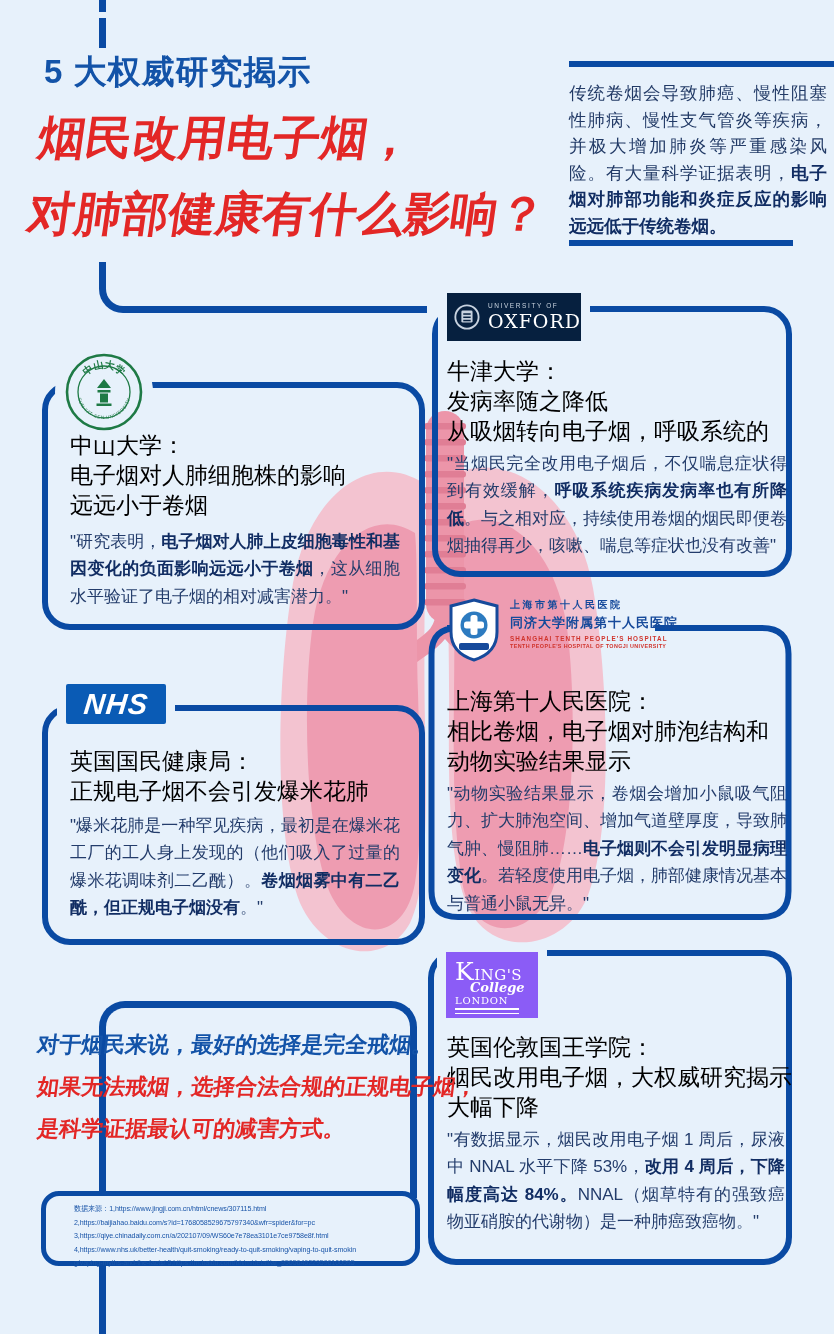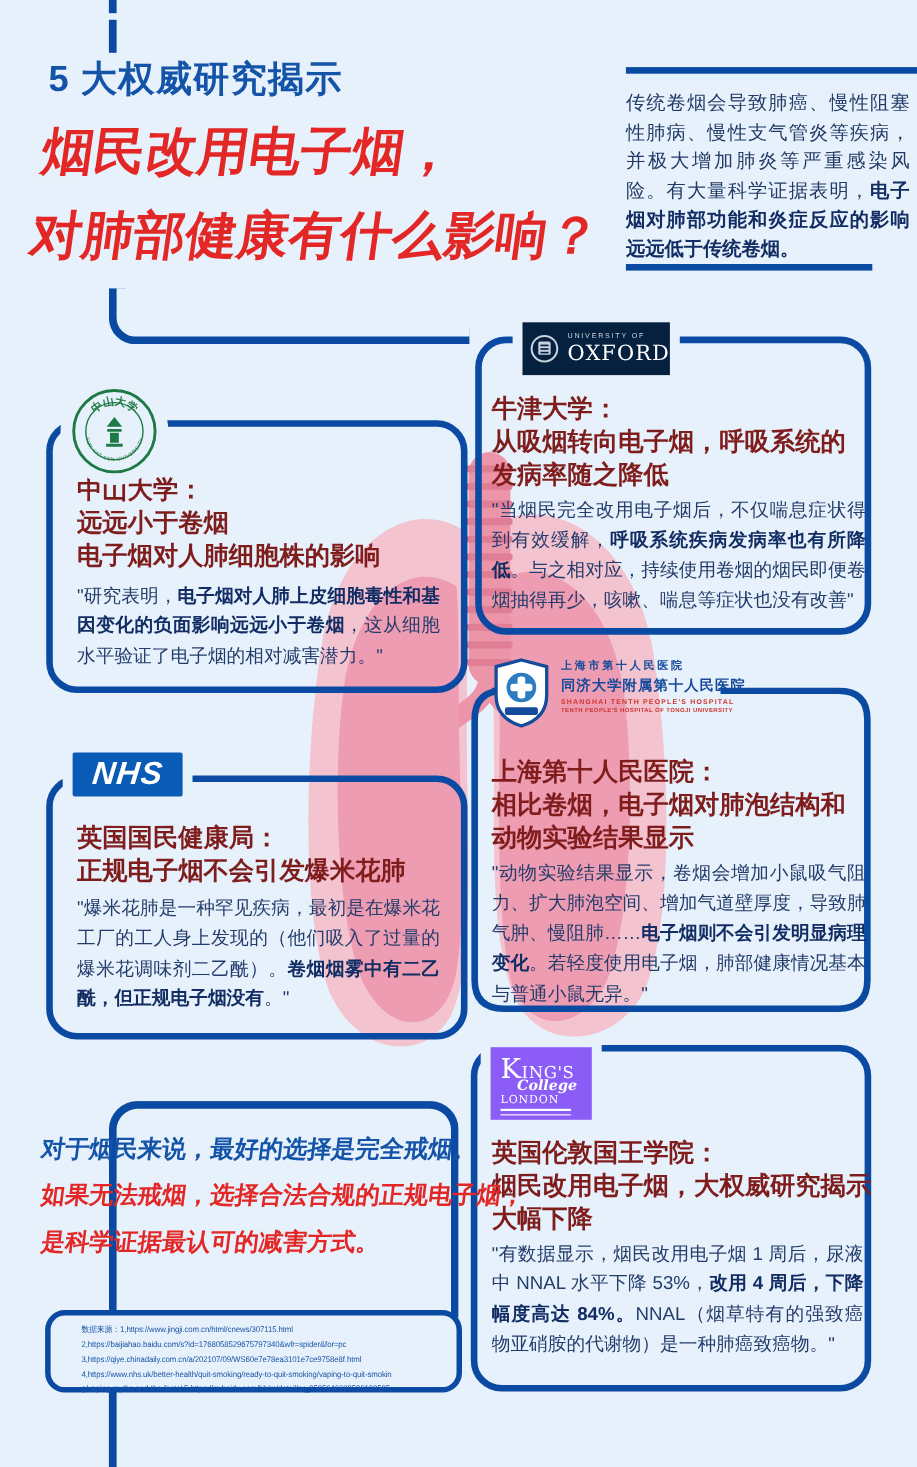--- a/index.html
+++ b/index.html
@@ -10,21 +10,21 @@
   .blue-bar{background:#0a4aa3;}
   .lshape{border-left:7px solid #0a4aa3;border-bottom:7px solid #0a4aa3;border-bottom-left-radius:24px;}
   .rule{height:6px;background:#0a4aa3;}
   
   .kicker{color:#1353a8;font-size:33px;font-weight:700;letter-spacing:1px;}
   .big-title{color:#e32726;font-size:47px;line-height:76px;font-weight:800;transform:skewX(-8deg);transform-origin:left top;white-space:nowrap;}
   .intro{color:#223a66;font-size:17.5px;line-height:26.5px;text-align:justify;}
   .intro .b{font-weight:700;color:#112d63;}
   
   .card{border:6px solid #0a4aa3;border-radius:28px;background:transparent;}
-  .card-title{color:#7f1d1d;font-size:23px;font-weight:700;line-height:30px;white-space:nowrap;}
+  .card-title{color:#000000;font-size:23px;font-weight:400;line-height:30px;white-space:nowrap;}
   .card-body{color:#233c6b;font-size:17px;line-height:27.4px;text-align:justify;}
   .card-body .b{font-weight:700;color:#112d63;}
   .halo{box-shadow:0 0 0 9px #e7f1fb;}
   
   .oxford-logo{width:134px;height:48px;background:#06203f;display:flex;align-items:center;padding-left:6px;box-sizing:border-box;}
   .oxford-txt1{color:#c9d4e0;font-size:6.5px;letter-spacing:1.6px;}
   .oxford-txt2{color:#ffffff;font-family:"DejaVu Serif","Liberation Serif",serif;font-size:19px;letter-spacing:1px;margin-top:1px;}
   .nhs-logo{width:100px;height:40px;background:#0a5bb5;border-radius:2px;display:flex;align-items:center;justify-content:center;}
   .nhs-txt{color:#fff;font-size:29px;font-weight:800;font-style:italic;transform:skewX(-6deg);letter-spacing:1px;}
   .kcl-logo{width:92px;height:66px;background:#8b5cf6;color:#fff;box-sizing:border-box;padding:5px 0 0 9px;
@@ -89,37 +89,37 @@
     <div>对肺部健康有什么影响？</div>
   </div>
 
   <div class="abs rule" style="left:569px;top:61px;width:265px;z-index:2;"></div>
   <div class="abs intro" style="left:569px;top:80px;width:258px;z-index:4;"><span>传统卷烟会导致肺癌、慢性阻塞性肺病、慢性支气管炎等疾病，并极大增加肺炎等严重感染风险。有大量科学证据表明，</span><span class="b">电子烟对肺部功能和炎症反应的影响远远低于传统卷烟。</span></div>
   <div class="abs rule" style="left:569px;top:240px;width:224px;z-index:2;"></div>
 
   <div class="abs lshape" style="left:99px;top:262px;width:321px;height:44px;z-index:2;"></div>
 
   <div class="abs card" style="left:432px;top:306px;width:348px;height:259px;z-index:3;"></div>
-  <div class="abs oxford-logo halo" style="left:447px;top:293px;z-index:5;margin-left:28px;">
+  <div class="abs oxford-logo halo" style="left:447px;top:293px;z-index:5;">
     <svg width="30" height="34" viewBox="0 0 30 34">
       <circle cx="15" cy="17" r="12.5" fill="none" stroke="#c7d2df" stroke-width="2"></circle>
       <rect x="9" y="10" width="12" height="13" rx="1.5" fill="#c7d2df"></rect>
       <rect x="11" y="13" width="8" height="1.6" fill="#06203f"></rect>
       <rect x="11" y="16.5" width="8" height="1.6" fill="#06203f"></rect>
       <rect x="11" y="20" width="8" height="1.6" fill="#06203f"></rect>
     </svg>
     <div style="margin-left:7px;">
       <div class="oxford-txt1">UNIVERSITY OF</div>
       <div class="oxford-txt2">OXFORD</div>
     </div>
   </div>
   <div class="abs card-title" style="left:447px;top:356px;z-index:4;">
     <div>牛津大学：</div>
+    <div>发病率随之降低</div>
     <div>从吸烟转向电子烟，呼吸系统的</div>
-    <div>发病率随之降低</div>
   </div>
   <div class="abs card-body" style="left:447px;top:450px;width:340px;z-index:4;"><span>"当烟民完全改用电子烟后，不仅喘息症状得到有效缓解，</span><span class="b">呼吸系统疾病发病率也有所降低</span><span>。与之相对应，持续使用卷烟的烟民即便卷烟抽得再少，咳嗽、喘息等症状也没有改善"</span></div>
 
   <div class="abs card" style="left:42px;top:382px;width:371px;height:236px;z-index:3;"></div>
   <div class="abs halo" style="left:64px;top:352px;width:80px;height:80px;border-radius:50%;background:#e7f1fb;z-index:5;">
     <svg width="80" height="80" viewBox="0 0 80 80">
       <defs>
         <path id="sysuTop" d="M 16,40 A 24,24 0 0 1 64,40"></path>
         <path id="sysuBot" d="M 13,40 A 27,27 0 0 0 67,40"></path>
       </defs>
@@ -129,22 +129,22 @@
         <textPath href="#sysuTop" startOffset="50%">中山大学</textPath>
       </text>
       <text font-size="4.6" letter-spacing="0.6" fill="#1e7a45" text-anchor="middle">
         <textPath href="#sysuBot" startOffset="50%">SUN YAT-SEN UNIVERSITY</textPath>
       </text>
       <path fill="#1e7a45" d="M40 27 l-7 9 h14 z M33.5 38 h13 v2.6 h-13 z M36 41.5 h8 v9 h-8 z M32.5 51.5 h15 v2.6 h-15 z"></path>
     </svg>
   </div>
   <div class="abs card-title" style="left:70px;top:430px;z-index:4;">
     <div>中山大学：</div>
+    <div>电子烟对人肺细胞株的影响</div>
     <div>远远小于卷烟</div>
-    <div>电子烟对人肺细胞株的影响</div>
   </div>
   <div class="abs card-body" style="left:70px;top:528px;width:330px;z-index:4;"><span>"研究表明，</span><span class="b">电子烟对人肺上皮细胞毒性和基因变化的负面影响远远小于卷烟</span><span>，这从细胞水平验证了电子烟的相对减害潜力。"</span></div>
 
   <svg class="abs" style="left:428px;top:625px;z-index:3;" width="368" height="300" viewBox="0 0 368 300">
     <path d="M 227 3 H 334 Q 360.5 3 360.5 29 V 266 Q 360.5 292 334 292 H 30 Q 3.5 292 3.5 266 V 29 Q 3.5 3 30 3 H 19" fill="none" stroke="#0a4aa3" stroke-width="6"></path>
   </svg>
   <div class="abs sh-logo" style="left:447px;top:598px;z-index:5;">
     <svg width="54" height="64" viewBox="0 0 54 64">
       <path d="M27 2 L50 8 V34 C50 50 40 58 27 62 C14 58 4 50 4 34 V8 Z" fill="#ffffff" stroke="#164a9b" stroke-width="3"></path>
       <circle cx="27" cy="27" r="13.5" fill="#2d7bc0"></circle>

